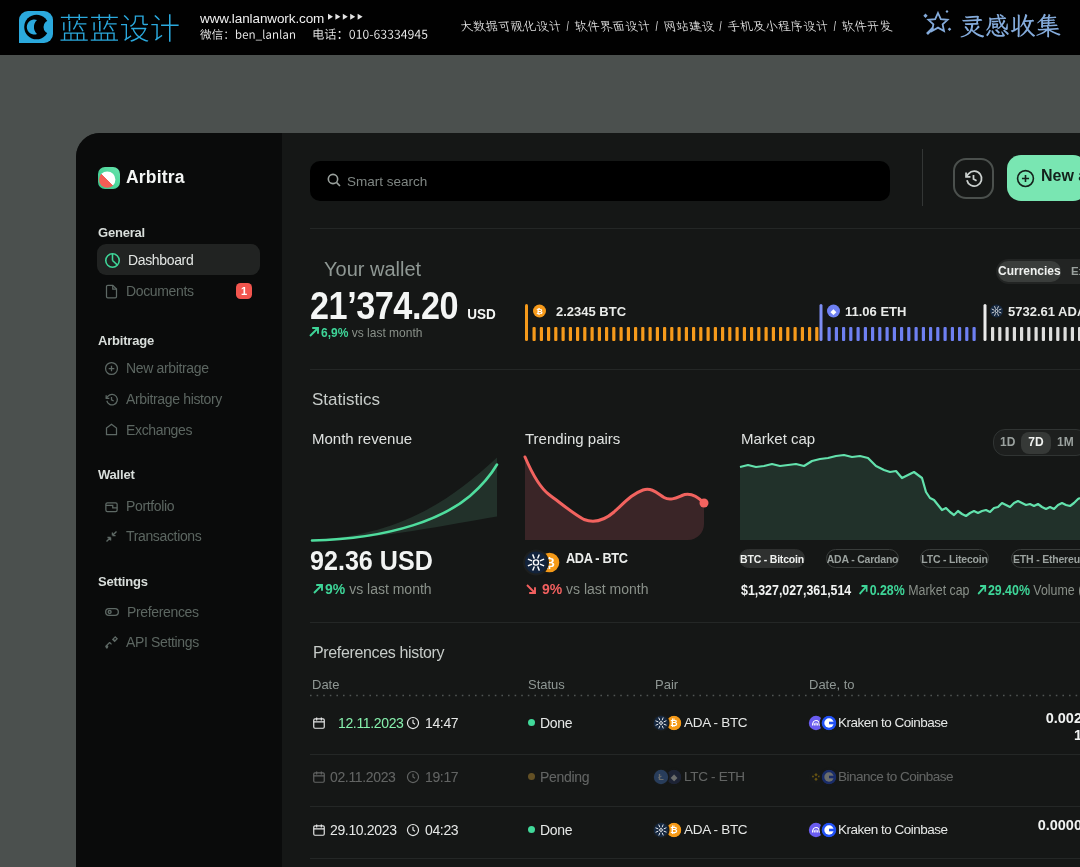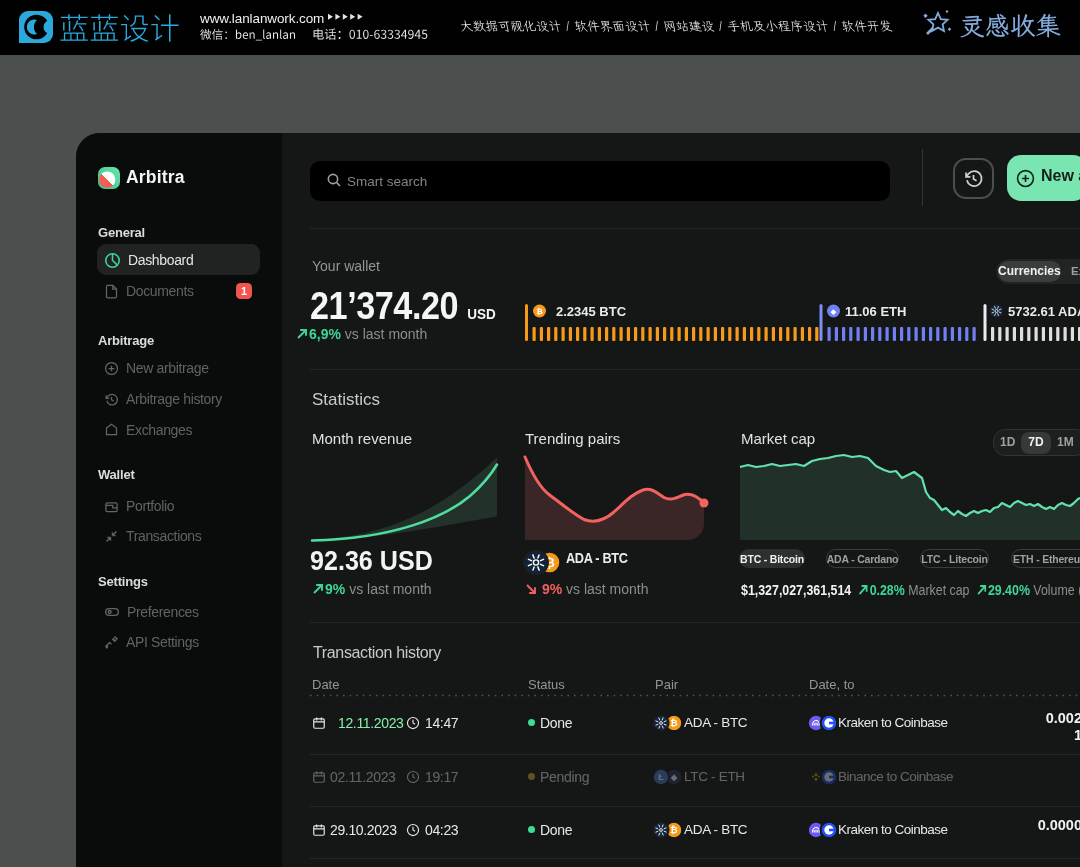--- a/index.html
+++ b/index.html
@@ -6,21 +6,21 @@
 .abs { position:absolute; white-space:nowrap; }
 .hdr { position:absolute; left:0; top:0; }
 #topbar { position:absolute; left:0; top:0; width:1080px; height:55px; background:#010101; }
 #card { position:absolute; left:76px; top:133px; width:1004px; height:734px;
   background:#151716; border-radius:24px 0 0 0; overflow:hidden; }
 #sidebar { position:absolute; left:0; top:0; width:206px; height:734px; background:#0a0b0b; }
 .nav-label { position:absolute; left:22px; font-size:13px; letter-spacing:-0.2px; font-weight:bold; color:#d9dedb; }
 .nav-item { position:absolute; left:22px; font-size:14px; letter-spacing:-0.35px; color:#5c6661; white-space:nowrap; display:flex; align-items:center; gap:7px; height:20px; }
 .nav-item svg { flex:0 0 auto; }
 .hdrtxt { position:absolute; color:#efefef; font-size:14px; }
-.glabel { color:#8f9894; font-size:14px; }
+.glabel { color:#8f9894; font-size:20px;margin-left:12px; }
 .green { color:#3ed598; }
 .dim { opacity:0.37; }
 .sep { position:absolute; height:1px; background:#242726; left:310px; width:770px; }
 .pill { position:absolute; height:19px; border-radius:10px; font-size:10.5px; font-weight:bold;
   color:#9aa19e; display:flex; align-items:center; justify-content:center; border:1px solid #393d3b; white-space:nowrap; letter-spacing:-0.2px; }
 </style></head>
 <body>
 <div id="topbar"></div>
 <svg class="hdr" width="1080" height="55" viewBox="0 0 1080 55">
     <g>
@@ -172,21 +172,21 @@
 <div class="abs" style="left:1007px;top:155px;width:80px;height:46px;background:#79e6b2;border-radius:14px"></div>
 <svg class="abs" style="left:1016px;top:169px" width="19" height="19" viewBox="0 0 24 24" fill="none" stroke="#14211b" stroke-width="2">
   <circle cx="12" cy="12" r="10"></circle>
     <path d="M12 7.5 v9 M7.5 12 h9"></path>
   </svg>
 <div class="abs" style="left:1041px;top:167px;font-size:16px;font-weight:bold;color:#14211b">New arbitrage</div>
 <div class="sep" style="top:228px"></div>
 
 <div class="abs glabel" style="left:312px;top:258px">Your wallet</div>
 <div class="abs" style="left:310px;top:285px;font-size:38px;font-weight:bold;color:#f4f6f5;letter-spacing:-0.5px;transform:scaleX(0.90);transform-origin:0 0">21’374.20 <span style="font-size:15px;letter-spacing:0">USD</span></div>
-<div class="abs" style="left:296px;top:326px;font-size:14px;color:#899089">
+<div class="abs" style="left:308px;top:326px;font-size:12px;color:#899089">
   <span class="green" style="font-weight:bold"><svg width="13" height="12" viewBox="0 0 13 12" style="vertical-align:-1px">
         <path d="M2 10 L10 2 M4.2 2 H10 V7.8" stroke="#3ed598" stroke-width="1.9" fill="none"></path>
       </svg>6,9%</span> <span>vs last month</span></div>
 <div class="abs" style="left:556px;top:304px;font-size:13px;font-weight:600;color:#e9ebe9">2.2345 BTC</div>
 <div class="abs" style="left:845px;top:304px;font-size:13px;font-weight:600;color:#e9ebe9">11.06 ETH</div>
 <div class="abs" style="left:1008px;top:304px;font-size:13px;font-weight:600;color:#e9ebe9">5732.61 ADA</div>
 <div class="abs" style="left:996px;top:259px;width:120px;height:25px;background:#222423;border-radius:12.5px"></div>
 <div class="abs" style="left:998px;top:261px;width:63px;height:21px;background:#3a3d3b;border-radius:10px;color:#eff1ef;font-size:12px;font-weight:bold;text-align:left;line-height:21px">Currencies</div>
 <div class="abs" style="left:1071px;top:261px;font-size:11.5px;font-weight:bold;color:#9aa19e;line-height:21px">Exchanges</div>
 <div class="sep" style="top:369px"></div>
@@ -218,21 +218,21 @@
 <div class="abs" style="left:741px;top:582px;font-size:14px;color:#899089;transform:scaleX(0.885);transform-origin:0 0">
   <span style="color:#f1f3f2;font-weight:bold">$1,327,027,361,514</span>&nbsp;
   <span class="green" style="font-weight:bold"><svg width="13" height="12" viewBox="0 0 13 12" style="vertical-align:-1px">
         <path d="M2 10 L10 2 M4.2 2 H10 V7.8" stroke="#3ed598" stroke-width="1.9" fill="none"></path>
       </svg>0.28%</span> Market cap&nbsp;
   <span class="green" style="font-weight:bold"><svg width="13" height="12" viewBox="0 0 13 12" style="vertical-align:-1px">
         <path d="M2 10 L10 2 M4.2 2 H10 V7.8" stroke="#3ed598" stroke-width="1.9" fill="none"></path>
       </svg>29.40%</span> Volume (24</div>
 <div class="sep" style="top:622px"></div>
 
-<div class="abs" style="left:313px;top:644px;font-size:16px;color:#c6cbc8;letter-spacing:-0.35px">Transaction history</div>
+<div class="abs" style="left:313px;top:644px;font-size:16px;color:#c6cbc8;letter-spacing:-0.35px">Preferences history</div>
 <div class="abs" style="left:312px;top:677px;font-size:13px;color:#8f9794">Date</div>
 <div class="abs" style="left:528px;top:677px;font-size:13px;color:#8f9794">Status</div>
 <div class="abs" style="left:655px;top:677px;font-size:13px;color:#8f9794">Pair</div>
 <div class="abs" style="left:809px;top:677px;font-size:13px;color:#8f9794">Date, to</div>
 
 <svg class="abs" style="left:0;top:0" width="1080" height="867" viewBox="0 0 1080 867">
     <rect x="525" y="304" width="3" height="37" rx="1.5" fill="#f69a1b"></rect>
     <rect x="532.5" y="327" width="3.2" height="14" rx="1" fill="#f69a1b"></rect>
     <rect x="539.8" y="327" width="3.2" height="14" rx="1" fill="#f69a1b"></rect>
     <rect x="547.0" y="327" width="3.2" height="14" rx="1" fill="#f69a1b"></rect>

